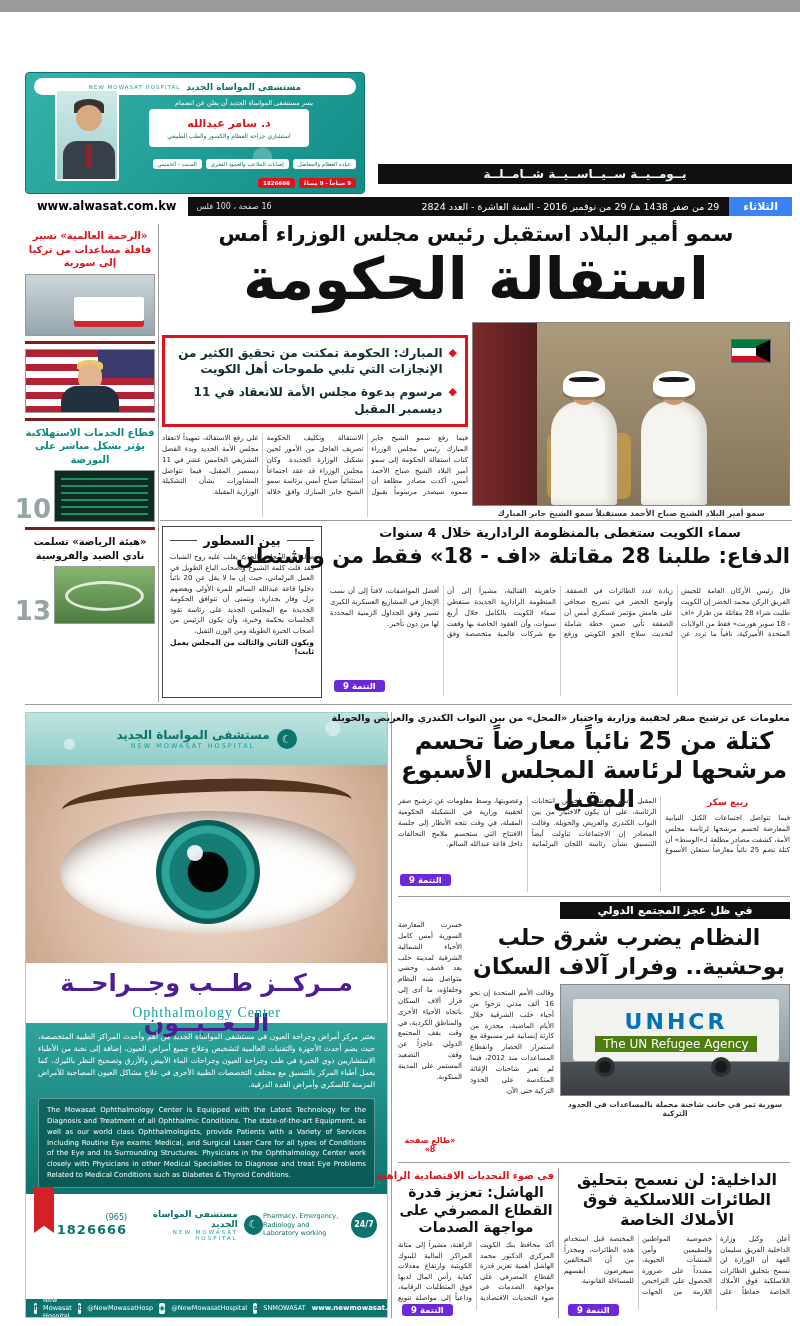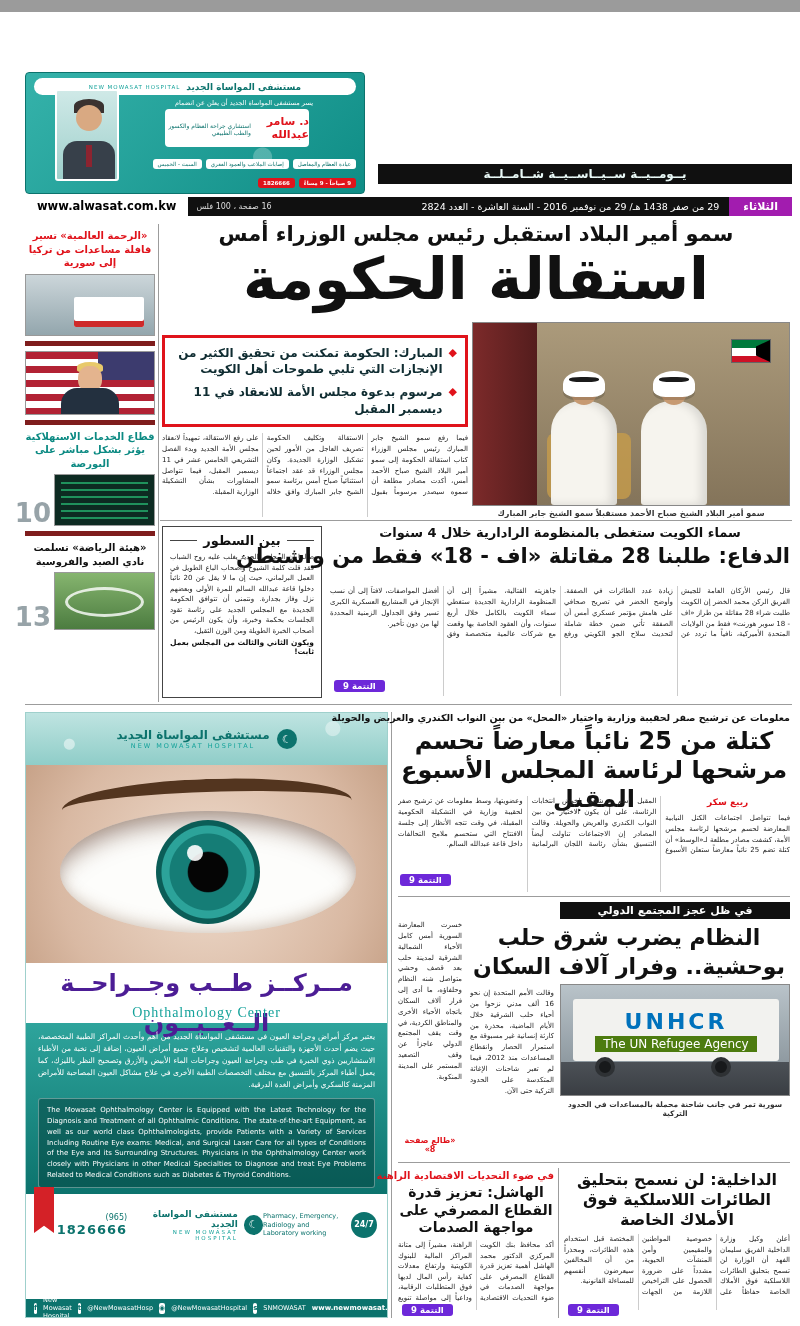--- a/index.html
+++ b/index.html
@@ -10,22 +10,22 @@
   
   .top-ad{position:absolute;left:25px;top:60px;width:340px;height:122px;background:
     radial-gradient(circle at 20% 30%, rgba(255,255,255,.35) 0 6px, transparent 7px),
     radial-gradient(circle at 70% 70%, rgba(255,255,255,.25) 0 9px, transparent 10px),
     linear-gradient(135deg,#35b2aa,#0f8d86);border:1px solid #0c736d;border-radius:4px}
   .ta-head{position:absolute;top:5px;left:8px;right:8px;height:17px;background:#fff;border-radius:9px;
     display:flex;align-items:center;justify-content:center;gap:6px}
   .ta-ar{color:#0c736d;font-weight:bold;font-size:9px}
   .ta-en{color:#14a29a;font-size:5.5px;letter-spacing:1px}
   .ta-note{position:absolute;top:26px;right:10px;width:220px;color:#fff;font-size:6.5px;text-align:center}
-  .ta-card{position:absolute;top:36px;right:55px;width:144px;height:38px;background:#fff;border-radius:4px;
-    display:flex;flex-direction:row;align-items:center;justify-content:center}
+  .ta-card{position:absolute;top:36px;right:55px;width:160px;height:38px;background:#fff;border-radius:4px;
+    display:flex;flex-direction:column;align-items:center;justify-content:center}
   .ta-doc{color:#e0131b;font-weight:bold;font-size:11px}
   .ta-title{color:#0c736d;font-size:6px;margin-top:2px}
   .ta-chips{position:absolute;bottom:24px;left:8px;right:8px;display:flex;gap:4px;justify-content:flex-start}
   .chip{background:#fff;color:#0c736d;font-size:5.5px;padding:2px 5px;border-radius:3px;white-space:nowrap}
   .ta-chips.redrow{bottom:5px}
   .chip.r{background:#e0131b;color:#fff;font-weight:bold}
   .ta-photo{position:absolute;top:16px;right:245px;width:64px;height:92px;background:linear-gradient(180deg,#cfe9e7,#9fd0cc);border:2px solid #fff;border-radius:3px;overflow:hidden}
   .ta-photo i{position:absolute;display:block}
   .d-hair{top:8px;left:17px;width:30px;height:14px;background:#3a3230;border-radius:50% 50% 0 0}
   .d-face{top:14px;left:19px;width:26px;height:26px;background:#d9a982;border-radius:50%}
@@ -36,21 +36,21 @@
   .masthead{position:absolute;left:378px;top:55px;width:414px;height:96px;
     background:radial-gradient(circle,#9fd9d5 1.3px,transparent 1.5px);background-size:8px 8px;overflow:hidden}
   .swoosh{position:absolute;right:30px;top:2px;width:330px;height:70px;border-top:7px solid #c2c6c8;border-radius:50%;transform:rotate(-5deg)}
   .logo{position:absolute;inset:0;display:flex;align-items:center;justify-content:center;
     font-size:88px;font-weight:900;color:#e0131b;line-height:1;text-shadow:1px 2px 0 rgba(0,0,0,.12)}
   .tagline{position:absolute;left:378px;top:152px;width:414px;height:20px;background:#101010;color:#eafaf8;
     font-size:12px;font-weight:bold;letter-spacing:2px;text-align:center;line-height:20px}
 
   
   .datebar{position:absolute;left:25px;top:185px;width:767px;height:19px;background:#101010;color:#fff;display:flex;align-items:center}
-  .day{background:#a21caf;font-size:11px;font-weight:bold;padding:0 14px;height:100%;line-height:19px}
+  .day{background:#3b82f6;font-size:11px;font-weight:bold;padding:0 14px;height:100%;line-height:19px}
   .date{font-size:9.5px;padding:0 10px;white-space:nowrap}
   .pages{font-size:8px;margin-inline-start:auto;padding:0 8px;color:#ddd;white-space:nowrap}
   .site{background:#fff;color:#000;font-weight:bold;font-size:11.5px;padding:0 12px;height:100%;line-height:19px;direction:ltr}
 
   
   .lead-kicker{position:absolute;left:160px;top:210px;width:632px;text-align:center;font-size:21px;font-weight:900}
   .lead-headline{position:absolute;left:160px;top:236px;width:632px;text-align:center;font-size:58px;font-weight:900;line-height:1.1;letter-spacing:-1px}
   .lead-bullets{position:absolute;left:162px;top:323px;width:306px;height:92px;border:3px solid #e0131b;padding:7px 8px;background:#fff}
   .bullet{display:flex;gap:6px;align-items:flex-start}
   .bullet + .bullet{margin-top:7px}
@@ -71,21 +71,21 @@
   .fig .ghutra{position:absolute;top:-2px;left:50%;transform:translateX(-50%);width:42px;height:26px;background:#fff;border-radius:50% 50% 30% 30%;box-shadow:0 3px 0 rgba(0,0,0,.15)}
   .fig .agal{position:absolute;top:4px;left:50%;transform:translateX(-50%);width:30px;height:5px;background:#1b1b1b;border-radius:40%}
   .fig-amir{right:78px}.fig-pm{right:168px}
   .lead-caption{position:absolute;left:472px;top:497px;width:318px;font-size:8px;font-weight:bold;text-align:center;color:#333}
 
   .hr{position:absolute;background:#9c9c9c;height:1px}
   .vr{position:absolute;background:#9c9c9c;width:1px}
 
   
   .sidebar{position:absolute;left:25px;top:212px;width:130px;height:478px}
-  .sb-item{padding:5px 0;border-bottom:5px solid #7f1d1d}
+  .sb-item{padding:5px 0;border-bottom:3px solid #7f1d1d}
   .sb-item:last-child{border-bottom:none}
   .sb-h{font-weight:bold;font-size:10px;line-height:1.35;text-align:center;margin-bottom:4px}
   .sb-h.red{color:#e0131b}.sb-h.blue{color:#1b75bb}.sb-h.teal{color:#0c8a83}
   .sb-row{display:flex;align-items:flex-end;gap:3px}
   .sb-num{width:26px;font-size:26px;font-weight:900;color:#97a3a8;text-align:center;line-height:1}
   .sb-photo{border:1px solid #999;flex:1;position:relative;overflow:hidden}
   .p-aid{height:62px;background:linear-gradient(180deg,#ccd6da,#93a6ad)}
   .p-aid i{position:absolute;bottom:8px;right:10px;width:70px;height:30px;background:#fff;border-radius:2px;box-shadow:inset 0 -6px 0 #cf2a2a}
   .p-trump{height:64px;background:repeating-linear-gradient(180deg,#b22234 0 7px,#fff 7px 14px)}
   .p-trump .canton{position:absolute;right:0;top:0;width:44%;height:46%;background:#3c3b6e}

